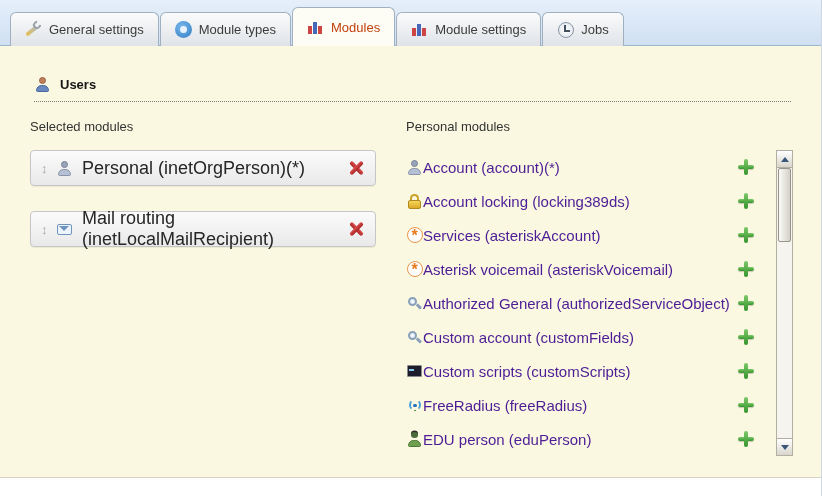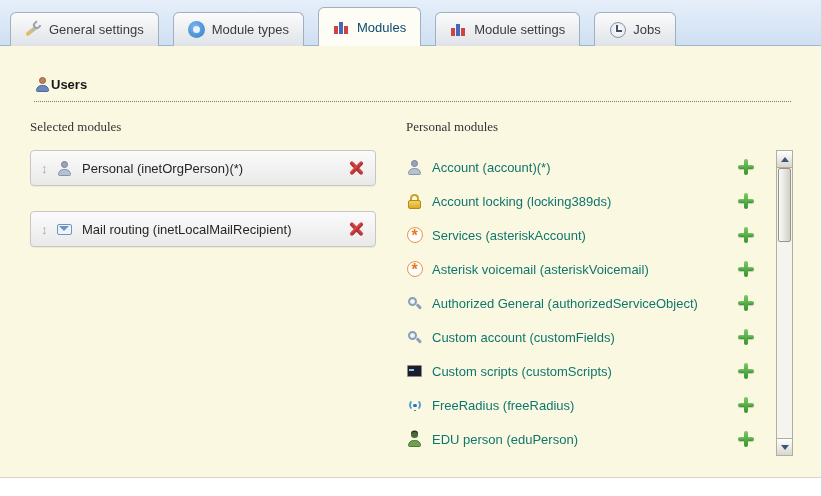--- a/index.html
+++ b/index.html
@@ -2,56 +2,56 @@
 <html><head>
 <meta charset="utf-8">
 <style>
   * { margin:0; padding:0; }
   body { background:#fff; font-family:"Liberation Sans","DejaVu Sans",sans-serif; }
   .window { width:822px; height:496px; position:relative; overflow:hidden; background:#fff;
             border-right:1px solid #cdd8e4; box-sizing:border-box; }
 
   
   .tabbar { height:46px; background:linear-gradient(#e6effa,#cfe0f2); display:flex;
-            align-items:flex-end; padding-left:10px; gap:14px; border-bottom:1px solid #9fb6cc;
+            align-items:flex-end; padding-left:10px; gap:1px; border-bottom:1px solid #9fb6cc;
             box-sizing:border-box; }
   .tab { display:flex; align-items:center; gap:7px; height:33px; padding:0 14px;
          background:linear-gradient(#fbfbfb,#dfe3e8); border:1px solid #9fb0c0; border-bottom:none;
          border-radius:6px 6px 0 0; font-size:13px; color:#3c3c3c; cursor:pointer;
          margin-bottom:-1px; white-space:nowrap; }
-  .tab.active { background:#fdfdf6; height:38px; position:relative; z-index:3; color:#0c4a6e; }
+  .tab.active { background:#fdfdf6; height:38px; position:relative; z-index:3; color:#c2410c; }
 
   
   .panel { background:#fbf8e1; height:432px; box-sizing:border-box; border-bottom:1px solid #d8d4c2; }
-  .section-head { display:flex; align-items:center; margin:0 30px 0 34px;
+  .section-head { display:flex; align-items:center; gap:9px; margin:0 30px 0 34px;
                   padding:30px 0 8px 0; border-bottom:1px dotted #7d7d7d; }
   .section-title { font-size:13px; font-weight:bold; color:#161616; }
 
   .cols { display:flex; padding:18px 28px 0 30px; }
   .col-left { width:376px; flex:none; }
   .col-right { flex:1; display:flex; }
   .avail-wrap { flex:1; }
-  .col-heading { font-size:13px; color:#333; height:14px; line-height:14px; margin-bottom:16px;font-family:Liberation Serif, serif; }
+  .col-heading { font-size:13px; color:#333; height:14px; line-height:14px; margin-bottom:16px; }
 
   
   .sel-item { width:346px; height:36px; display:flex; align-items:center;
               background:linear-gradient(#fbfbfb,#e9e9e9); border:1px solid #c6c6c6;
               border-radius:4px; margin-bottom:25px; padding:0 10px; box-sizing:border-box;
               box-shadow:0 1px 1px rgba(0,0,0,0.06); }
   .drag { color:#a6a6a6; font-size:13px; width:15px; cursor:move; }
-  .sel-label { flex:1; margin-left:9px; font-size:13px; color:#262626; }
+  .sel-label { flex:1; margin-left:9px; font-size:18px; color:#262626; }
   .del-btn { width:17px; height:17px; position:relative; cursor:pointer; flex:none; }
   .del-btn::before, .del-btn::after { content:""; position:absolute; left:0; top:6.5px;
        width:17px; height:4px; background:linear-gradient(#dd5050,#a82424); border-radius:2px; }
   .del-btn::before { transform:rotate(45deg); }
   .del-btn::after  { transform:rotate(-45deg); }
 
   
   .avail-row { display:flex; align-items:center; height:34px; }
-  .avail-label { margin-left:9px; font-size:13px; color:#0f766e; flex:1; }
+  .avail-label { font-size:15px; color:#4c1d95; flex:1; }
   .add-btn { width:16px; height:16px; position:relative; cursor:pointer; margin-right:14px; flex:none; }
   .add-btn::before { content:""; position:absolute; left:0; top:5.75px; width:16px; height:4.5px;
        background:linear-gradient(#7cc868,#35942c); border-radius:2px; box-shadow:0 1px 1px rgba(0,0,0,.2); }
   .add-btn::after  { content:""; position:absolute; left:5.75px; top:0; width:4.5px; height:16px;
        background:linear-gradient(#7cc868,#35942c); border-radius:2px; }
 
   
   .scrollbar { width:17px; height:306px; margin-left:8px; margin-top:30px; background:#f6f4ee;
                border:1px solid #b2aea2; box-sizing:border-box; position:relative; flex:none; }
   .sb-btn { height:16px; background:linear-gradient(#ffffff,#d8d6cc); border-bottom:1px solid #b2aea2;

